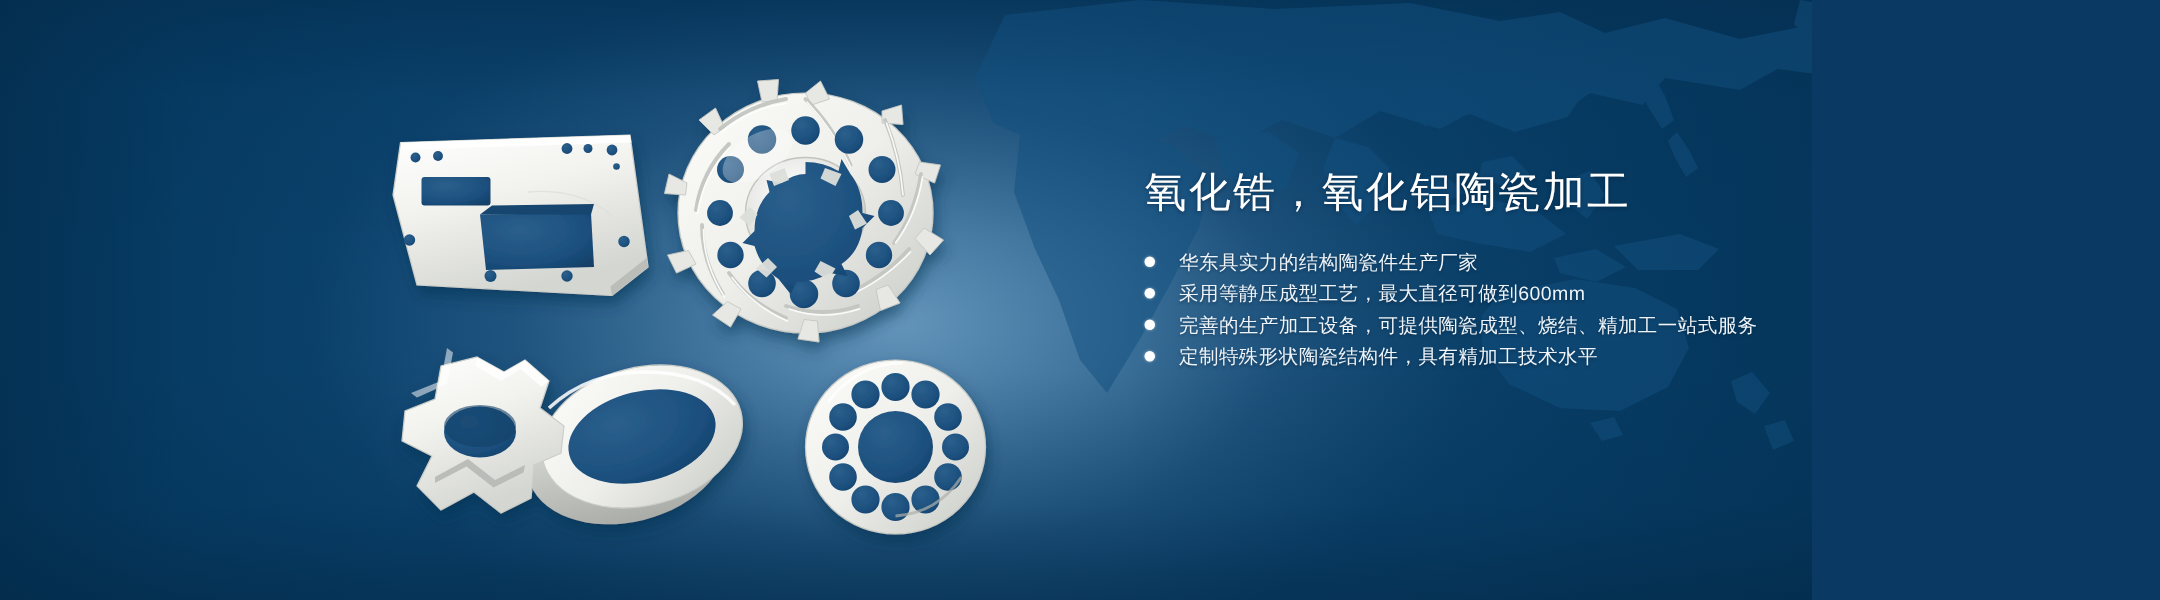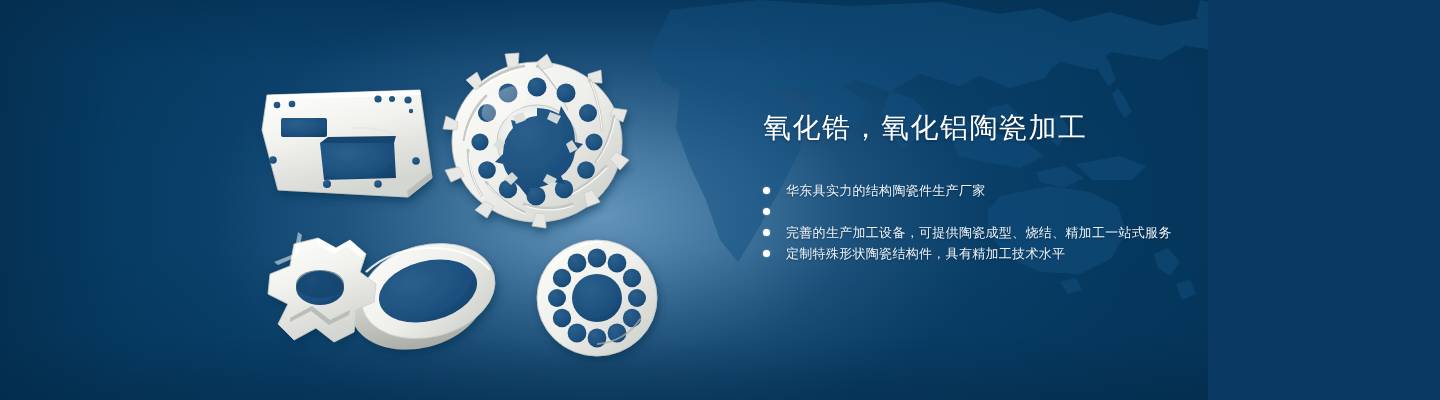--- a/index.html
+++ b/index.html
@@ -73,21 +73,21 @@
     font-size:28px;
     line-height:40px;
     color:#ffffff;
     letter-spacing:1.5px;
     font-weight:400;
     text-shadow:0 1px 3px rgba(0,20,40,0.45);
     white-space:nowrap;
   }
   .bullets {
     list-style:none;
-    margin-top:32px;
+    margin-top:16px;
   }
   .bullets li {
     position:relative;
     height:21px;
     line-height:21px;
     padding-left:23px;
     color:#eef4f9;
     font-size:13px;
     letter-spacing:0.3px;
     white-space:nowrap;
@@ -355,20 +355,21 @@
 
   <div class="copy">
     <div class="headline">氧化锆，氧化铝陶瓷加工</div>
     <ul class="bullets">
       <li>
         <span class="dot"></span>
         <span>华东具实力的结构陶瓷件生产厂家</span>
       </li>
       <li>
         <span class="dot"></span>
+        <span>采用等静压成型工艺，最大直径可做到600mm</span>
       </li>
       <li>
         <span class="dot"></span>
         <span>完善的生产加工设备，可提供陶瓷成型、烧结、精加工一站式服务</span>
       </li>
       <li>
         <span class="dot"></span>
         <span>定制特殊形状陶瓷结构件，具有精加工技术水平</span>
       </li>
     </ul>

